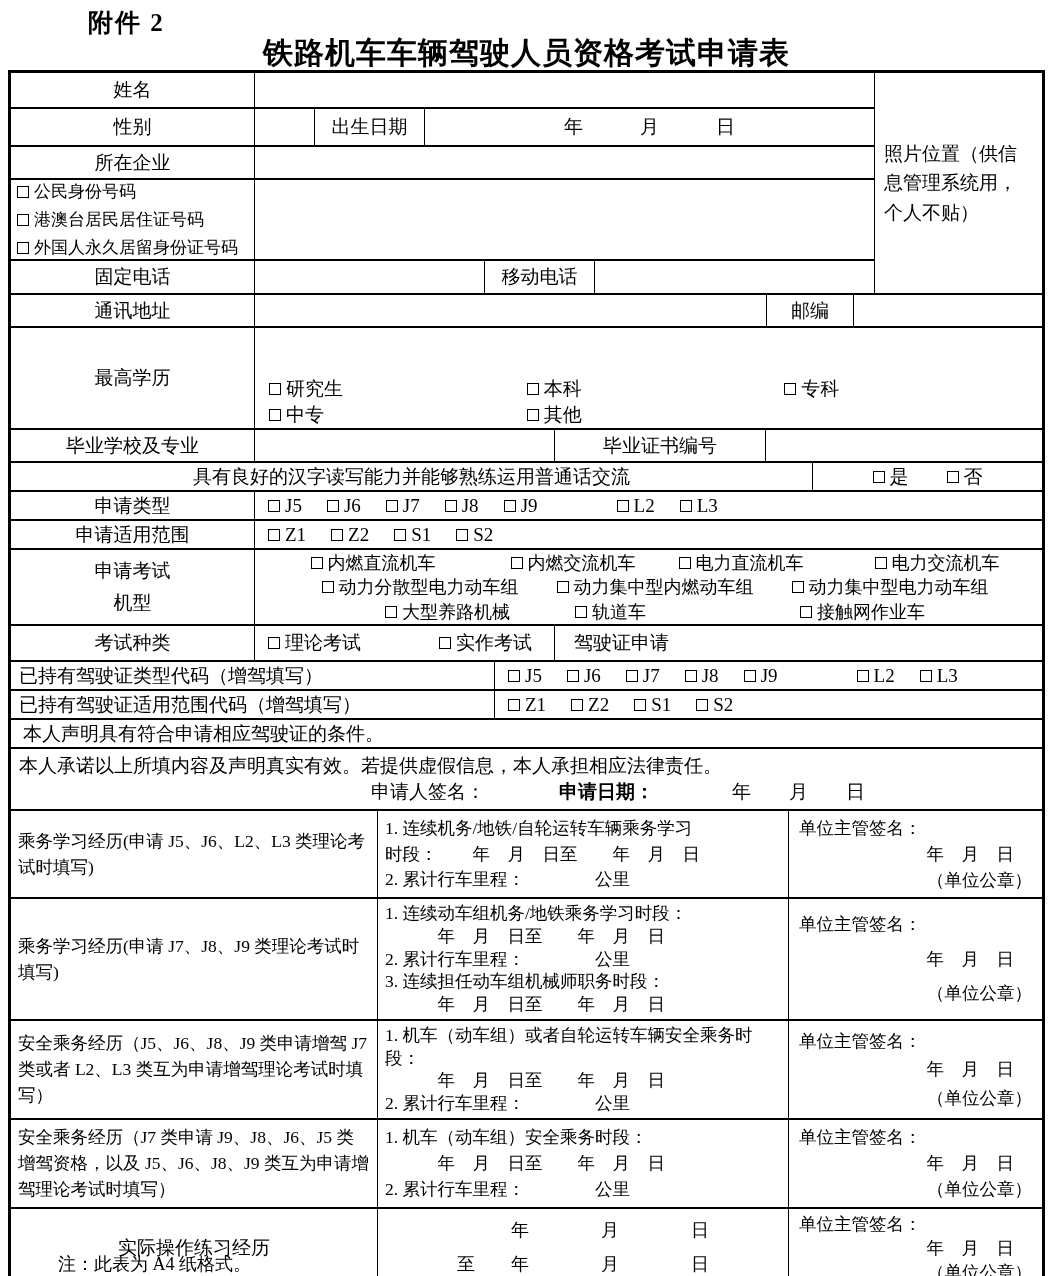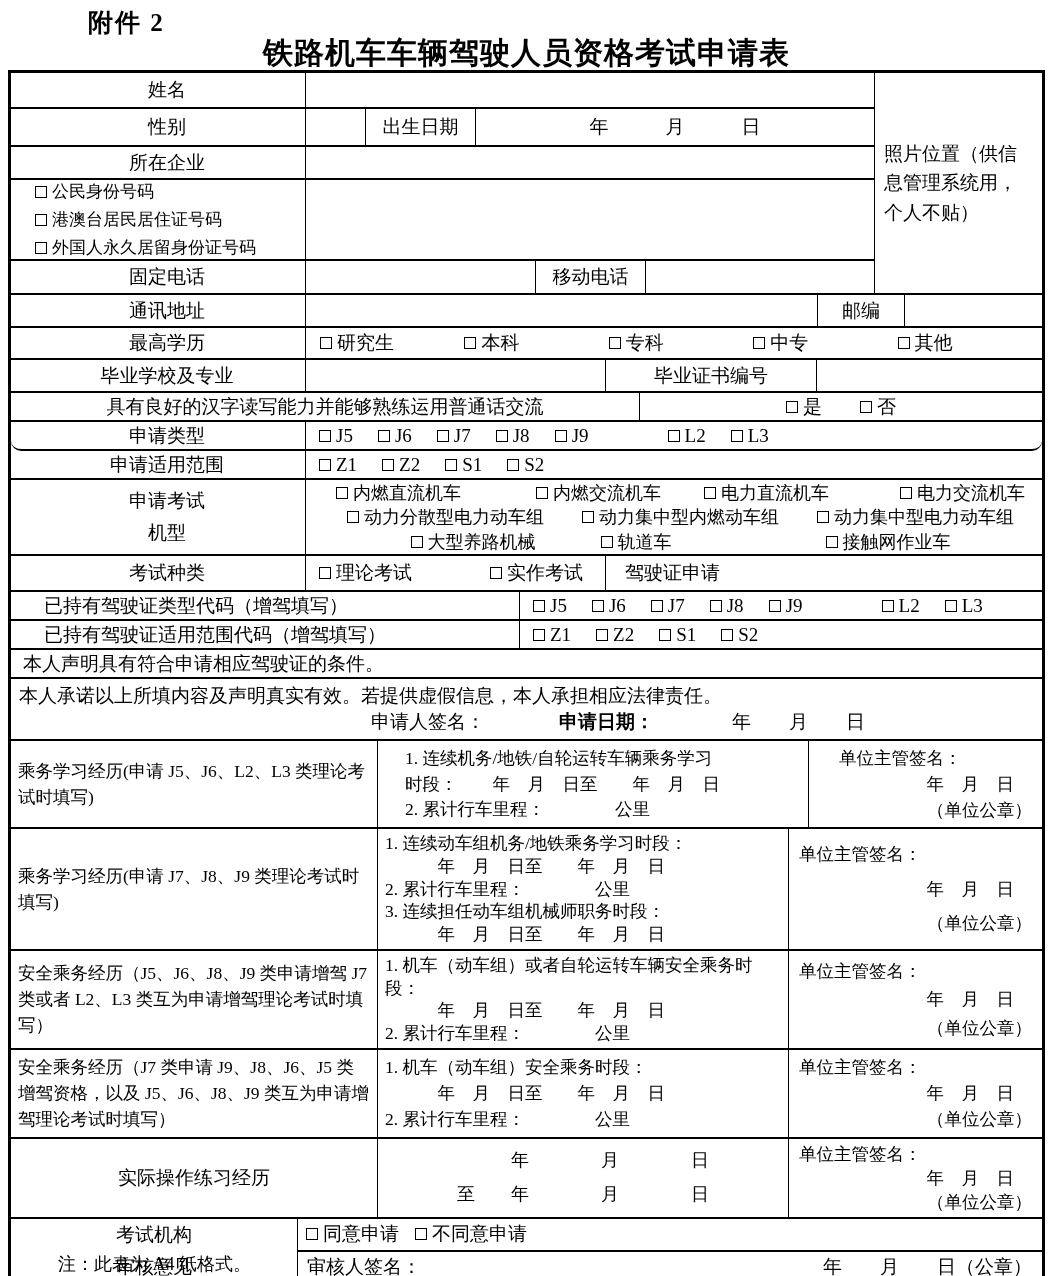--- a/index.html
+++ b/index.html
@@ -8,44 +8,44 @@
   .attachment { position:absolute; left:88px; top:6px; font-size:25px; font-weight:bold; letter-spacing:2px; }
   .title { position:absolute; left:0; top:33px; width:100%; text-align:center; font-size:30px; font-weight:bold; letter-spacing:1px; }
   .form { position:absolute; left:8px; top:70px; width:1037px; border:3px solid #000; background:#fff; }
   .tr { display:flex; align-items:stretch; border-bottom:2px solid #000; }
   .tr:last-child { border-bottom:none; }
   .c { border-right:1px solid #000; display:flex; align-items:center; font-size:19px; }
   .c:last-child { border-right:none; }
   .lab { justify-content:center; text-align:center; }
   .lab-left { padding-left:8px; }
   .fill { flex:1; }
-  .w269 { width:277px;margin-left:18px; } .w60 { width:60px; } .w110 { width:110px; } .w230 { width:230px; }
+  .w269 { width:244px; } .w60 { width:60px; } .w110 { width:110px; } .w230 { width:230px; }
   .w512 { width:512px; } .w87 { width:87px; } .w300 { width:300px; } .w211 { width:211px; }
-  .w766 { width:629px; } .w484 { width:484px; } .w367 { width:367px; } .w411 { width:411px; }
+  .w766 { width:802px; } .w484 { width:484px; } .w367 { width:367px; } .w411 { width:411px; }
   .w287 { width:287px; } .w282 { width:282px; } .w133 { width:133px; }
   
   .top { display:flex; border-bottom:2px solid #000; }
   .top-left { flex:1; display:flex; flex-direction:column; }
   .top-left .tr:last-child { border-bottom:none; }
   .photo { width:168px; border-left:1px solid #000; display:flex; align-items:center; padding:0 9px; font-size:19px; line-height:1.55; }
   
   .r-name { min-height:36px; } .r-gender { min-height:38px; } .r-company { min-height:33px; }
   .r-id { min-height:70px; } .r-phone { min-height:32px; } .r-addr { min-height:33px; }
   .r-edu { min-height:32px; } .r-school { min-height:33px; } .r-lang { min-height:29px; }
-  .r-type { min-height:29px;border-radius:10px; } .r-scope { min-height:29px; } .r-models { min-height:76px; }
-  .r-kind { min-height:36px; } .r-held { min-height:29px;padding-left:25px; } .r-decl { min-height:29px; } .r-exp1 { min-height:88px;gap:20px; } .r-exp2 { min-height:106px; }
+  .r-type { min-height:29px; } .r-scope { min-height:29px; } .r-models { min-height:76px; }
+  .r-kind { min-height:36px; } .r-held { min-height:29px; } .r-decl { min-height:29px; } .r-exp1 { min-height:88px; } .r-exp2 { min-height:106px; }
   .r-exp3 { min-height:94px; } .r-exp4 { min-height:78px; } .r-prac { min-height:68px; }
   .r-review { min-height:64px; }
   
   .cbox { width:12px; height:12px; border:1px solid #000; display:inline-block; margin-right:5px; background:#fff; flex:none; }
   .opt { display:inline-flex; align-items:center; white-space:nowrap; }
   .opts { display:flex; align-items:center; padding-left:13px; }
   .opts .opt { margin-right:25px; }
   .grp-gap { width:54px; }
-  .edu-opts { flex:1; display:grid; grid-template-columns:repeat(5,1fr); align-items:center; padding-left:14px; }
+  .edu-opts { flex:1; display:grid; grid-template-columns:repeat(3,1fr); align-items:center; padding-left:14px;margin-top:48px; }
   .id-label { flex-direction:column; align-items:flex-start; justify-content:center; gap:5px; padding-left:6px; font-size:17px; }
   .digits { flex:1; display:flex; align-self:stretch; }
   .digit { flex:1; }
   .digit + .digit { border-left:1px solid #000; }
   .models { flex:1; display:flex; flex-direction:column; justify-content:space-evenly; padding-left:13px; font-size:18px; }
   .models-l1 { display:grid; grid-template-columns:200px 168px 196px 1fr; }
   .models-l2 { display:grid; grid-template-columns:235px 235px 1fr; }
   .models-l3 { display:grid; grid-template-columns:190px 225px 1fr; }
   .kind-opts { padding-left:13px; }
   .kind-opts .opt { margin-right:78px; }

